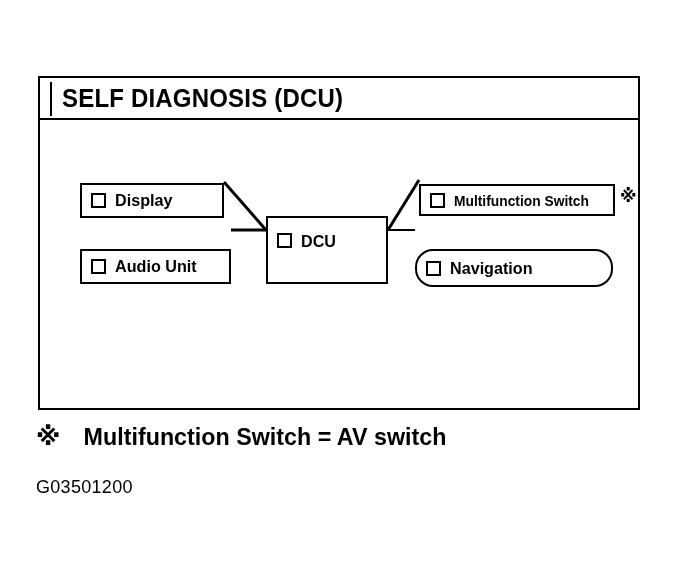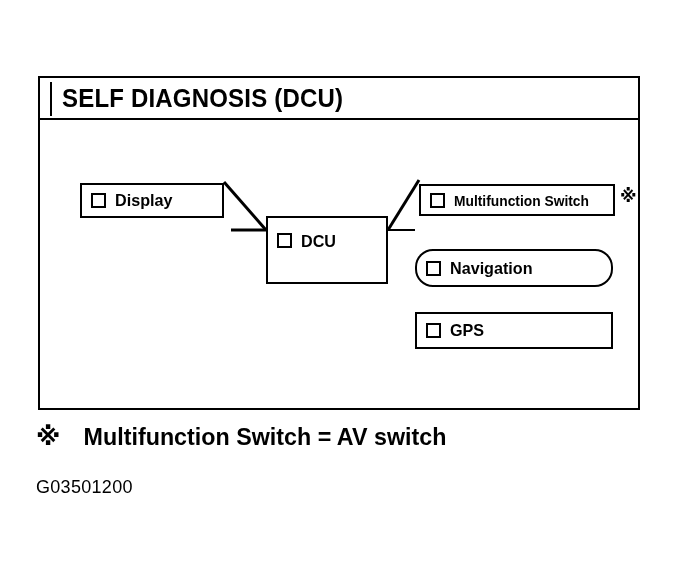--- a/index.html
+++ b/index.html
@@ -208,42 +208,42 @@
         <line x1="348" y1="110" x2="375" y2="110" stroke="#000" stroke-width="2"></line>
 
         <line x1="475" y1="131" x2="475" y2="156" stroke="#000" stroke-width="3"></line>
       </svg>
 
       <div class="node" id="node-display">
         <span class="checkbox"></span>
         <span class="node-label">Display</span>
       </div>
 
+      <div class="node" id="node-audio-unit">
+        <span class="checkbox"></span>
+        <span class="node-label">Audio Unit</span>
+      </div>
 
       <div class="node" id="node-dcu">
         <span class="checkbox"></span>
         <span class="node-label">DCU</span>
       </div>
 
       <div class="node compact" id="node-multifunction">
         <span class="checkbox"></span>
         <span class="node-label">Multifunction Switch</span>
       </div>
 
       <div class="note-mark">※</div>
 
       <div class="node" id="node-navigation">
         <span class="checkbox"></span>
         <span class="node-label">Navigation</span>
       </div>
 
-      <div class="node" id="node-gps">
-        <span class="checkbox"></span>
-        <span class="node-label">GPS</span>
-      </div>
 
     </div>
   </div>
 
   <div class="caption-line">
     <span class="caption-mark">※</span>
     <span class="caption-text">Multifunction Switch = AV switch</span>
   </div>
 
   <div class="fig-code">G03501200</div>

